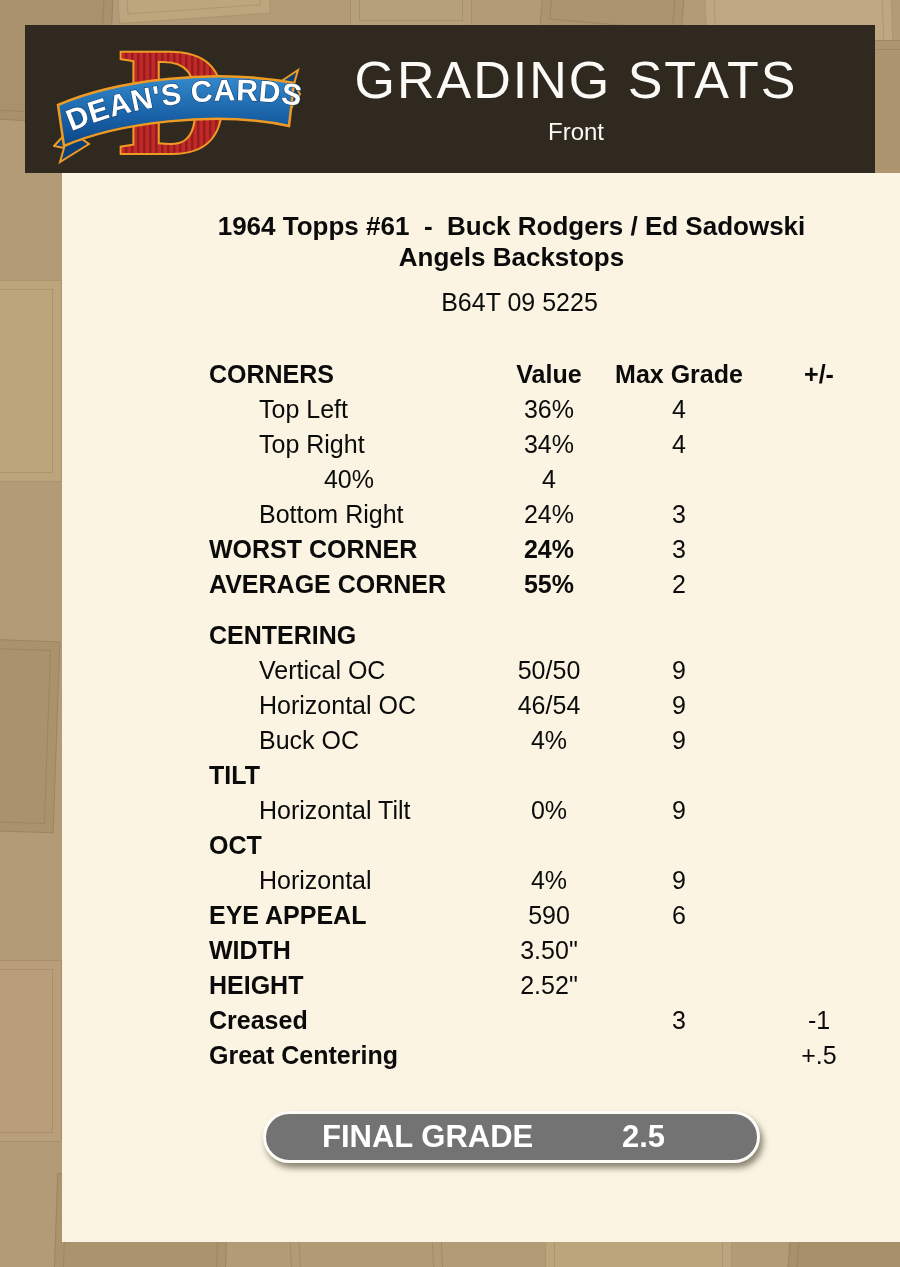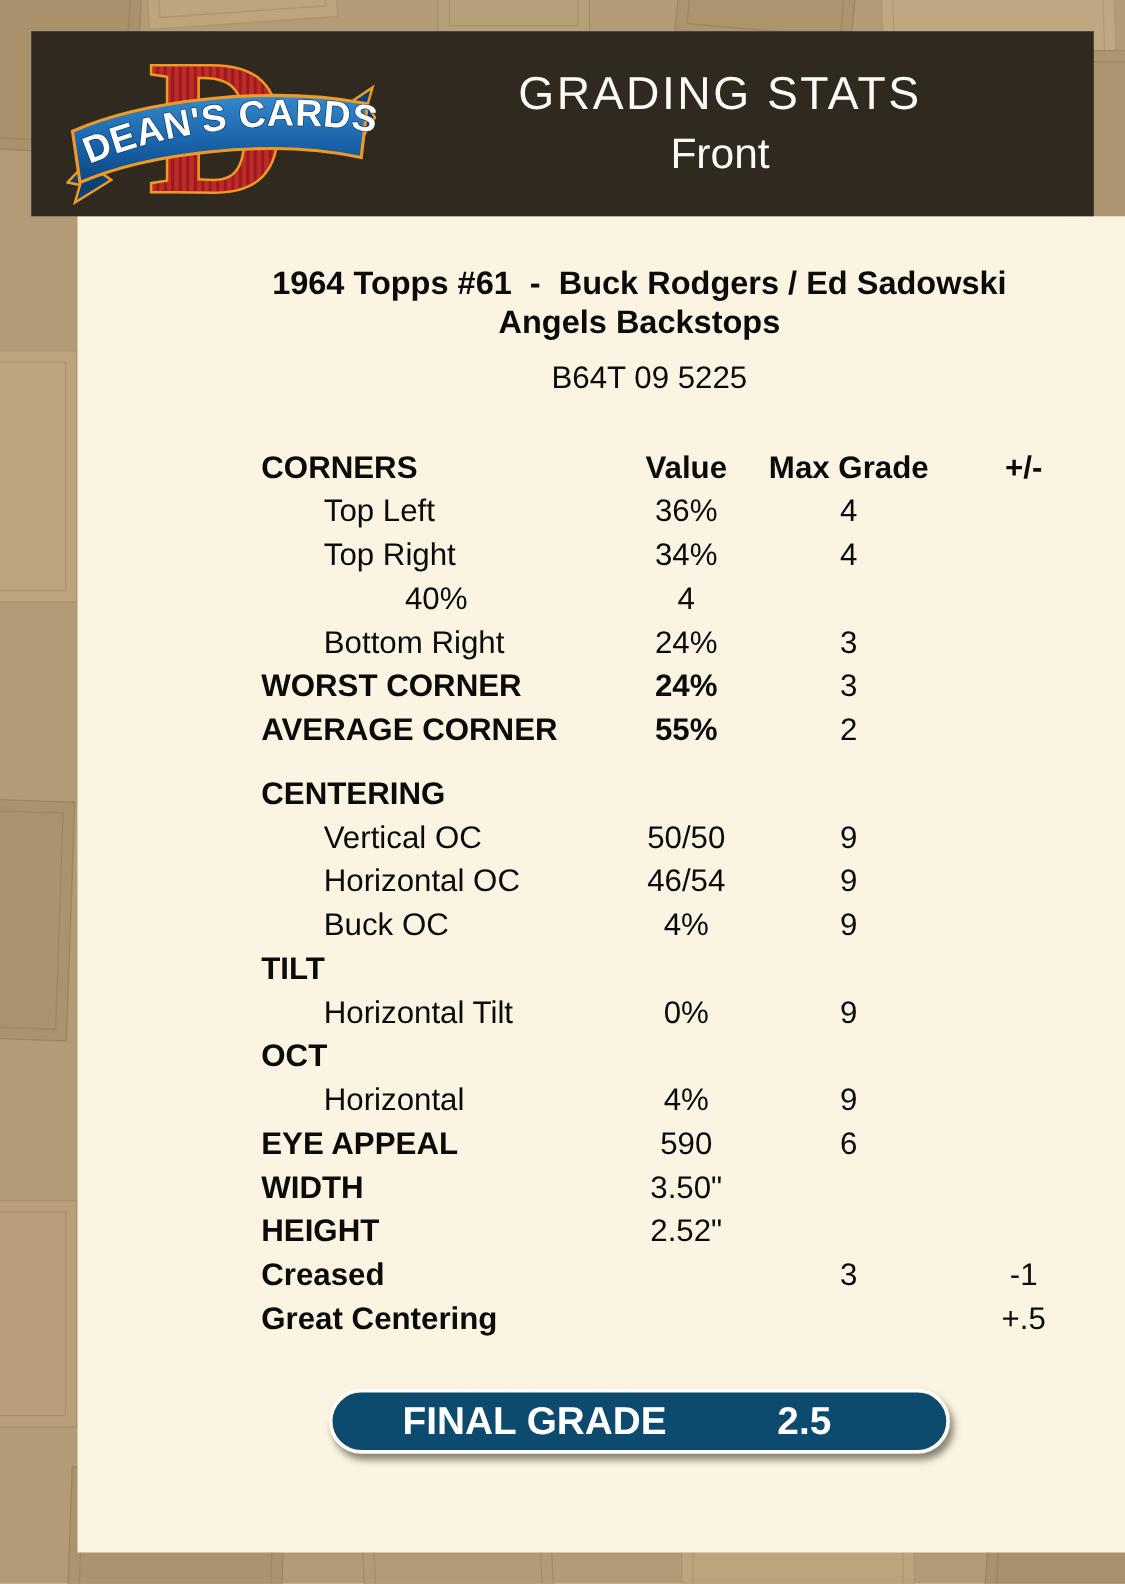--- a/index.html
+++ b/index.html
@@ -28,43 +28,43 @@
   .c15{left:-25px;top:280px;width:85px;height:200px;background:#bca47d;}
   .c16{left:-20px;top:640px;width:75px;height:190px;background:#aa926c;transform:rotate(2deg);}
   .c17{left:-25px;top:960px;width:85px;height:180px;background:#b89f79;}
 
   .header-bar{
     position:absolute;left:25px;top:25px;width:850px;height:148px;
     background:#2f2920;display:flex;align-items:center;z-index:2;
   }
   .logo{width:248px;height:134px;margin-left:28px;flex:none;}
   .header-titles{flex:1;text-align:center;color:#fbfaf6;padding-right:24px;}
-  .header-title{font-size:37px;letter-spacing:2px;line-height:1.1;}
-  .header-subtitle{font-size:34px;margin-top:8px;}
+  .header-title{font-size:52px;letter-spacing:2px;line-height:1.1;}
+  .header-subtitle{font-size:24px;margin-top:8px;}
 
   .panel{
     position:absolute;left:62px;top:173px;width:899px;height:1069px;
     background:#fbf4e2;z-index:1;box-sizing:border-box;padding-top:38px;
     color:#0b0b0b;
   }
   .card-title{text-align:center;font-weight:bold;font-size:26px;line-height:31px;white-space:pre;}
   .card-serial{text-align:center;font-size:25px;margin-top:15px;font-weight:normal;padding-left:16px;}
 
   .stats-table{margin:40px 0 0 102px;font-size:25px;}
   .row{display:grid;grid-template-columns:280px 120px 140px 140px;height:35px;line-height:35px;align-items:center;margin-left:45px;}
   .row.gap{margin-top:16px;}
   .cell{overflow:visible;white-space:nowrap;}
   .cell.label{text-align:left;}
   .cell.label.indent{padding-left:50px;}
   .cell.value,.cell.max,.cell.pm{text-align:center;}
   .bold{font-weight:bold;}
 
   .final-grade{
     margin:38px auto 0;width:497px;height:52px;box-sizing:border-box;
-    background:#0c4a6e;border:3px solid #fdfcf7;border-radius:26px;
+    background:#737373;border:3px solid #fdfcf7;border-radius:26px;
     box-shadow:3px 5px 6px rgba(110,104,88,.8);
     display:flex;align-items:center;justify-content:space-between;
     padding:0 92px 0 56px;color:#ffffff;font-size:31px;font-weight:bold;
     cursor:default;
   }
 </style>
 </head>
 <body>
 
 <div class="bg-collage">

